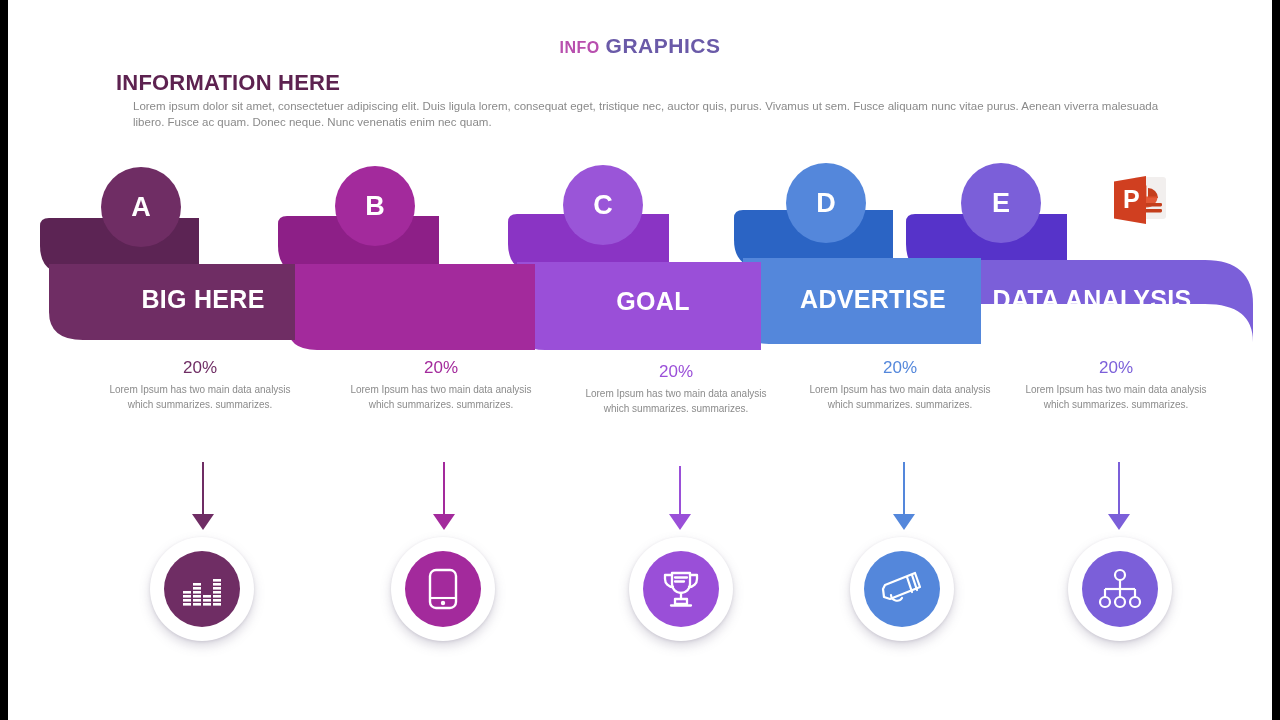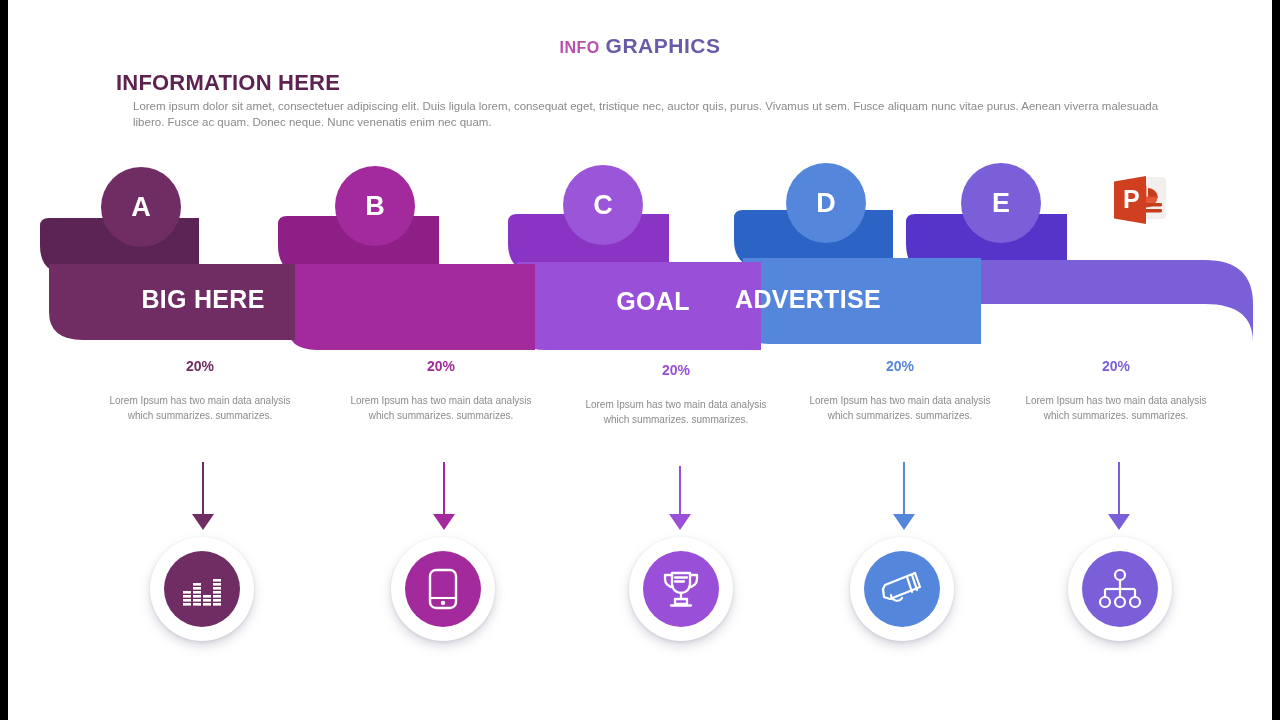--- a/index.html
+++ b/index.html
@@ -38,21 +38,21 @@
     position:absolute; color:#ffffff; font-weight:700;
     font-size:25px; letter-spacing:.3px; white-space:nowrap;
     text-align:center;
   }
 
   
   #ppt-badge { position:absolute; left:1100px; top:172px; width:62px; height:56px; }
 
   
   .col { position:absolute; top:358px; width:230px; text-align:center; }
-  .pct { font-size:14px; font-weight:700; margin-bottom:20px; }
+  .pct { font-size:17px; font-weight:400; margin-bottom:5px; }
   .desc { font-size:10px; line-height:14.5px; color:#8b8b8b; padding:0 16px; }
 
   
   .arrow { position:absolute; width:24px; }
   .arrow .shaft { width:2.5px; margin:0 auto; }
   .arrow .head {
     width:0; height:0; margin:0 auto;
     border-left:11px solid transparent; border-right:11px solid transparent;
   }
 
@@ -125,21 +125,22 @@
       </div>
     <div class="letter-circle" id="circle-3" style="left: 778px; top: 163px; background: rgb(84, 135, 219);">
         <span>D</span>
       </div>
     <div class="letter-circle" id="circle-4" style="left: 953px; top: 163px; background: rgb(123, 95, 217);">
         <span>E</span>
       </div>
 
     <div class="banner-label" id="label-0" style="left: 60px; top: 285px; width: 270px;">BIG HERE</div>
     <div class="banner-label" id="label-2" style="left: 515px; top: 287px; width: 260px;">GOAL</div>
-    <div class="banner-label" id="label-3" style="left: 680px; top: 285px; width: 240px;">ADVERTISE</div>
+    <div class="banner-label" id="label-3" style="left: 745px; top: 285px; width: 240px;">ADVERTISE</div>
+    <div class="banner-label" id="label-4" style="left: 955px; top: 285px; width: 258px;">DATA ANALYSIS</div>
   </div>
 
   <div id="ppt-badge">
     <svg width="62" height="56" viewBox="0 0 62 56">
       <rect x="26" y="5" width="32" height="42" rx="3" fill="#f2efee"></rect>
       <path d="M40 16 a10 10 0 0 1 10 10 h-10 z" fill="#c43e1c"></path>
       <path d="M38.5 13.5 a11 11 0 1 0 11 11 h-11 z" fill="#e0502c" opacity=".95"></path>
       <rect x="33" y="31" width="21" height="3.4" rx="1.3" fill="#c43e1c"></rect>
       <rect x="33" y="37" width="21" height="3.4" rx="1.3" fill="#c43e1c"></rect>
       <path d="M6 9.5 L38 4 v48 L6 46.5 z" fill="#d03f20"></path>

